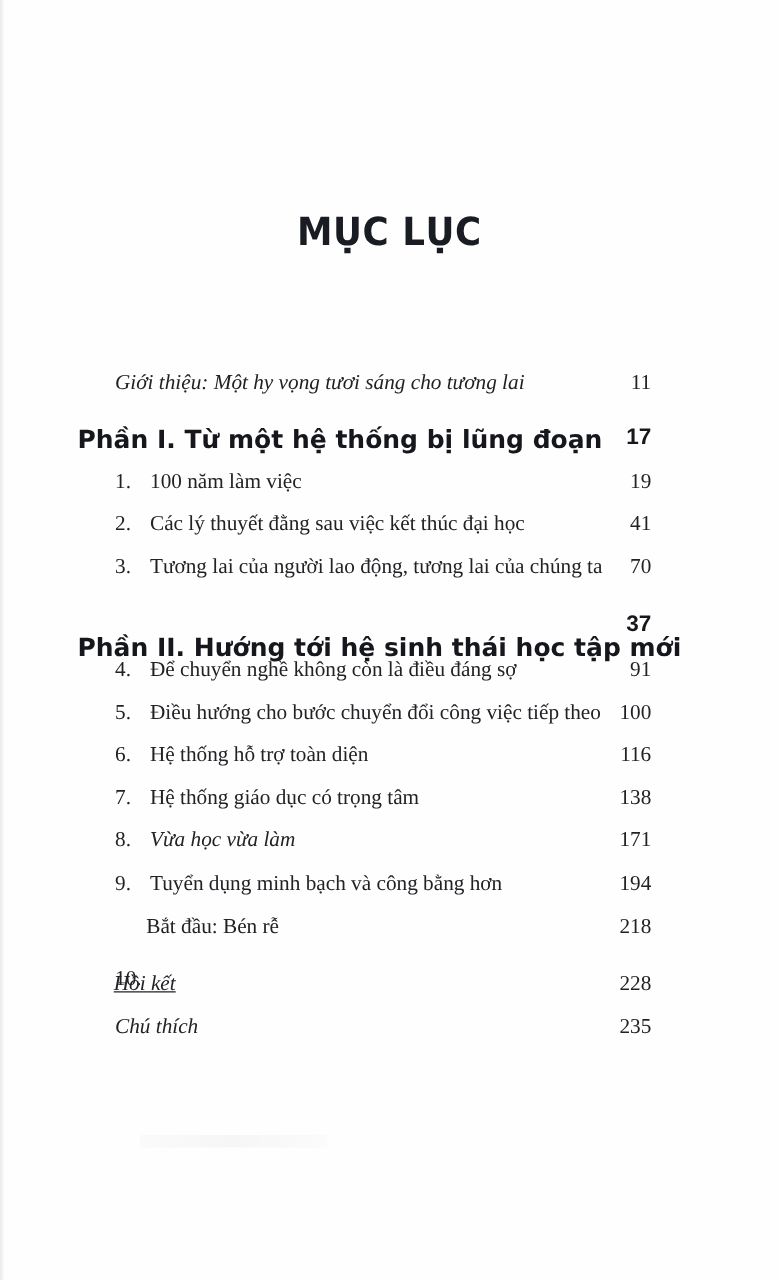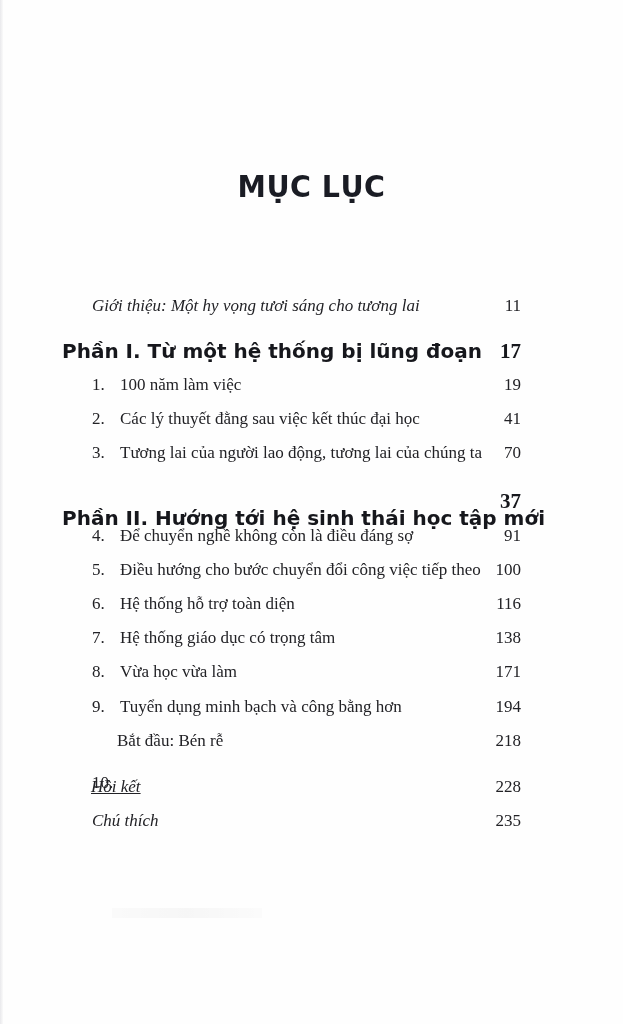--- a/index.html
+++ b/index.html
@@ -68,23 +68,23 @@
       position: absolute;
       right: 73px;
       text-align: right;
       white-space: nowrap;
     }
     .part-page-no {
       position: absolute;
       right: 73px;
       text-align: right;
       white-space: nowrap;
-      font-family: Liberation Serif, serif;
+      font-family: Liberation Sans, sans-serif;
       font-weight: bold;
-      font-size: 21px;
+      font-size: 18px;
       color: #16171c;
     }
     .ghost {
       position: absolute;
       left: 112px; top: 908px;
       width: 150px; height: 10px;
       background: linear-gradient(to right, rgba(0,0,0,0.015), rgba(0,0,0,0.03), rgba(0,0,0,0.01));
     }
   </style>
 </head>
@@ -147,21 +147,21 @@
   </div>
 
   <div class="row serif" style="top:628px;">
     <span class="num" style="left:92px;">7.</span>
     <span class="text" style="left:120px;">Hệ thống giáo dục có trọng tâm</span>
     <span class="page-no">138</span>
   </div>
 
   <div class="row serif" style="top:662px;">
     <span class="num" style="left:92px;">8.</span>
-    <span class="text" style="left:120px;">Vừa học vừa làm</span>
+    <span class="text" style="left:120px;font-style:italic;">Vừa học vừa làm</span>
     <span class="page-no">171</span>
   </div>
 
   <div class="row serif" style="top:697px;">
     <span class="num" style="left:92px;">9.</span>
     <span class="text" style="left:120px;">Tuyển dụng minh bạch và công bằng hơn</span>
     <span class="page-no">194</span>
   </div>
 
   <div class="row serif" style="top:731px;">

